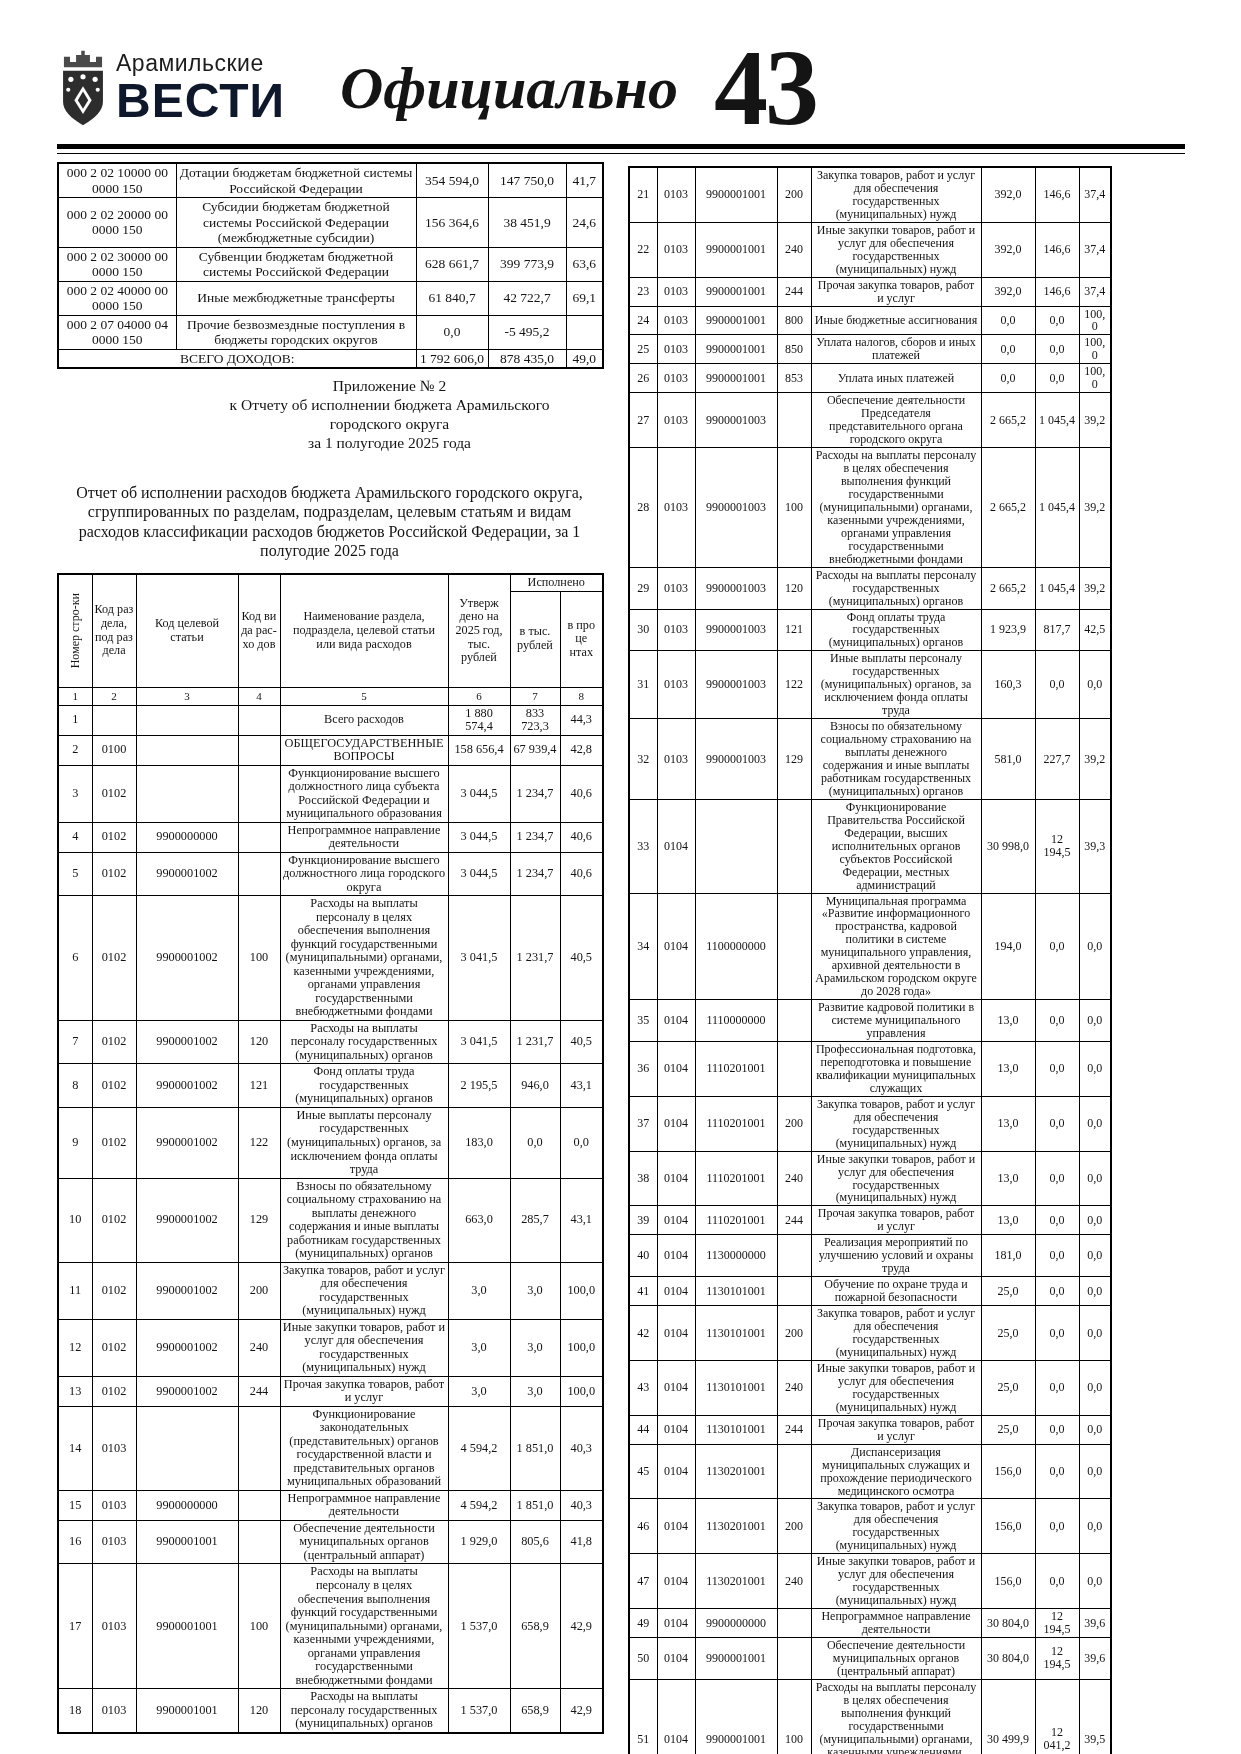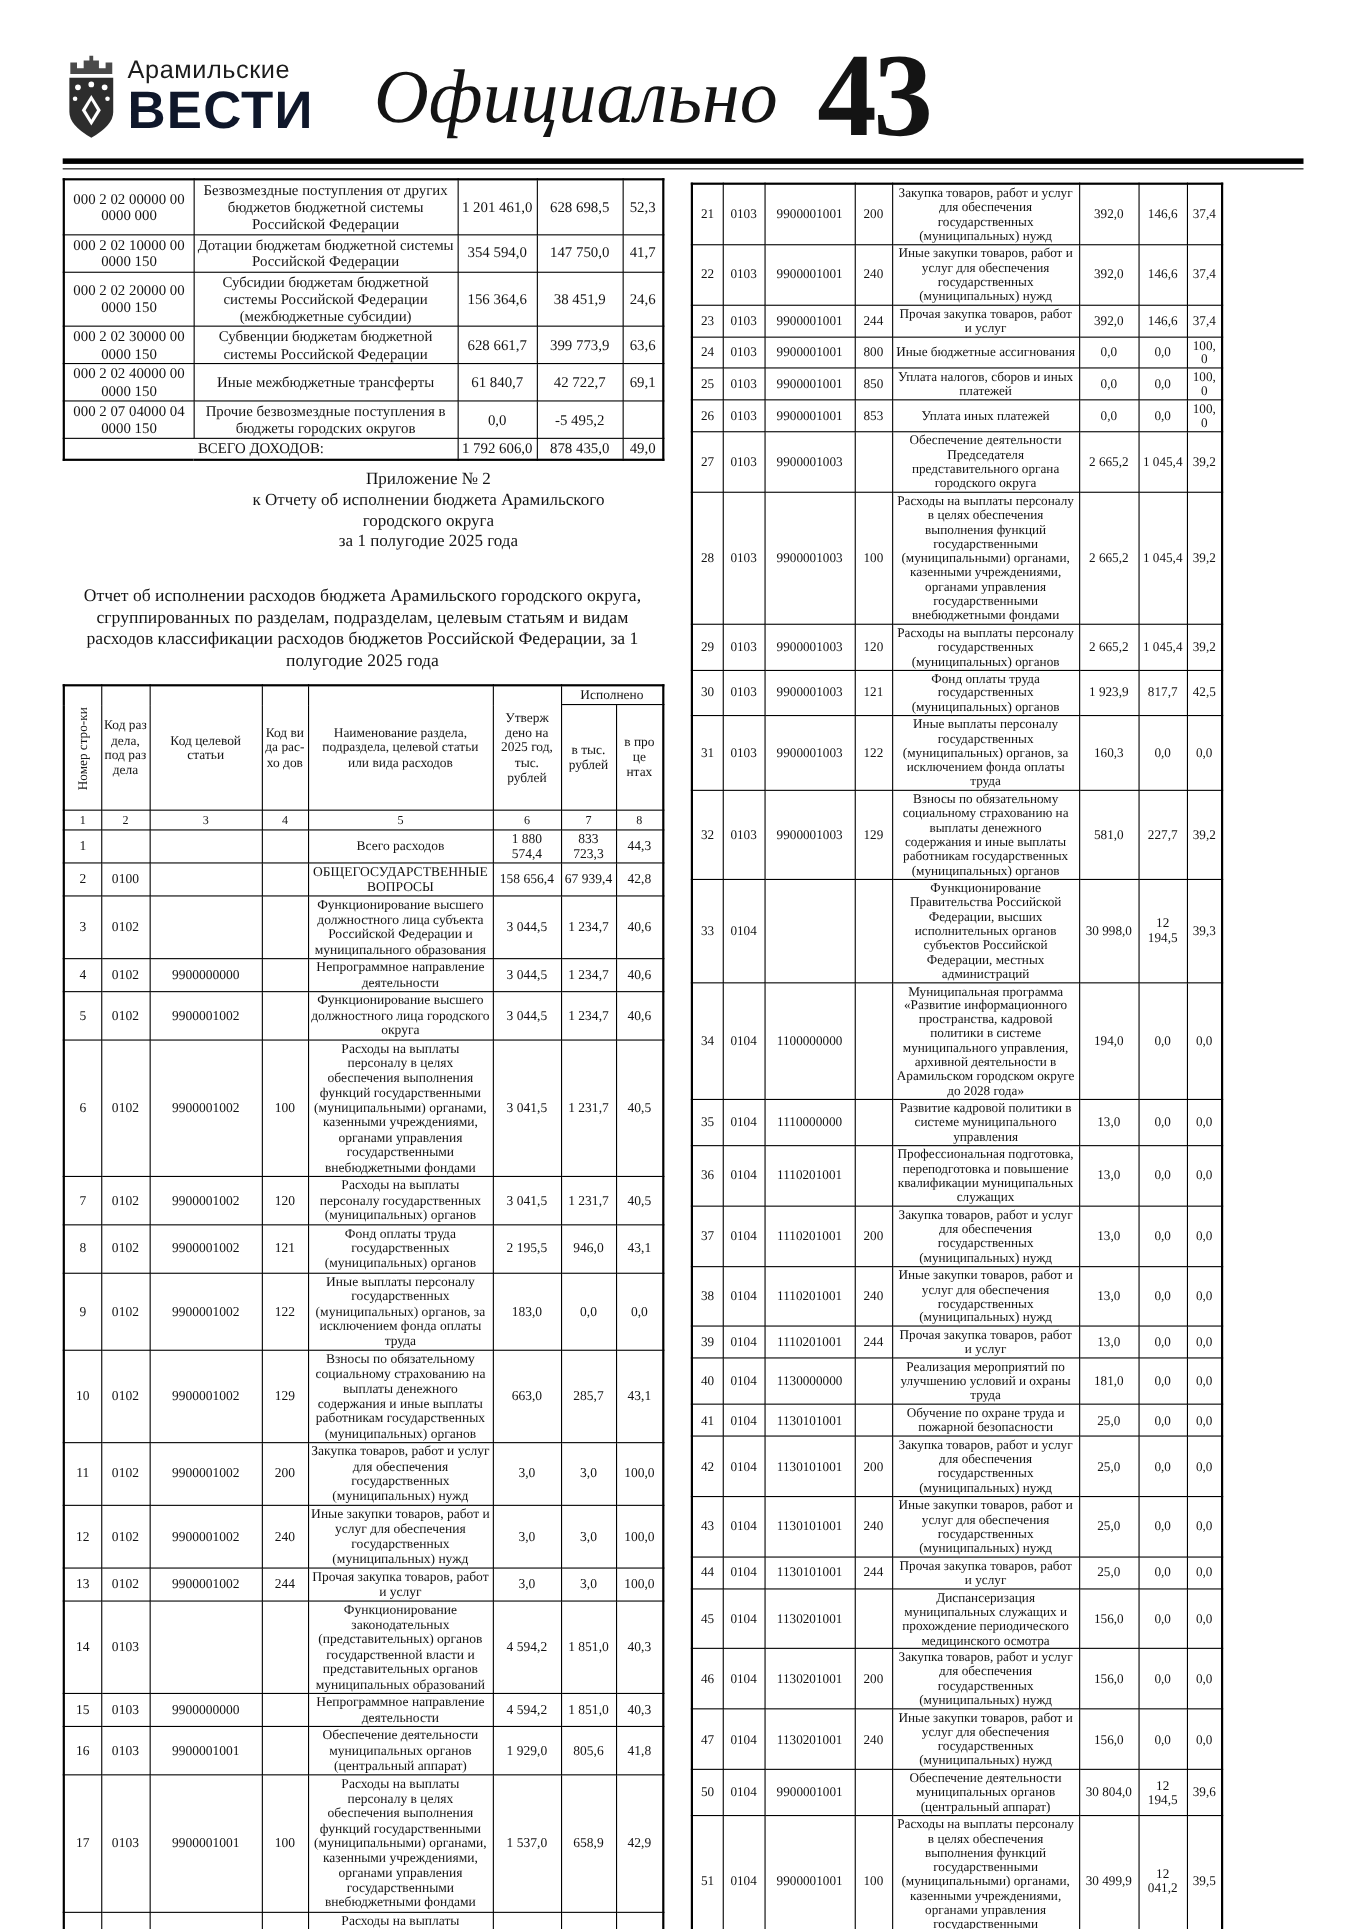--- a/index.html
+++ b/index.html
@@ -7,21 +7,21 @@
   body{width:1241px;height:1754px;font-family:"Liberation Serif","DejaVu Serif",serif;color:#141414}
   .page{position:relative;width:1241px;height:1754px;overflow:hidden;background:#fff}
 
   
   .masthead{position:absolute;left:57px;top:36px;width:1015px;height:104px;display:flex;align-items:center}
   .logo{display:flex;align-items:center;gap:7px;flex:0 0 auto}
   .emblem{width:52px;height:82px;flex:0 0 auto}
   .brand{display:flex;flex-direction:column;line-height:1}
   .brand-top{font-family:"Liberation Sans","DejaVu Sans",sans-serif;font-weight:normal;font-size:23px;color:#1c1c1c;letter-spacing:.5px}
   .brand-bottom{font-family:"Liberation Sans","DejaVu Sans",sans-serif;font-weight:bold;font-size:48px;color:#0f172a;letter-spacing:1px;margin-top:2px}
-  .section-title{font-size:69px;font-style:italic;font-weight:normal;margin-left:55px;white-space:nowrap}
+  .section-title{font-size:60px;font-style:italic;font-weight:bold;margin-left:55px;white-space:nowrap}
   .issue-block{margin-left:auto;text-align:right;font-size:27px;line-height:1.25;white-space:nowrap}
   .pagenum{font-size:108px;font-weight:bold;line-height:.78;margin-left:36px;letter-spacing:-3px}
 
   .rule{position:absolute;left:57px;top:144px;width:1128px;height:10px;border-top:5px solid #000;border-bottom:1px solid #000}
 
   
   .col-left{position:absolute;left:57px;top:162px;width:545px}
   .col-right{position:absolute;left:628px;top:166px;width:482px}
 
   
@@ -73,27 +73,20 @@
 
     <table class="grid income">
       <colgroup>
         <col style="width:118px">
           <col style="width:240px">
           <col style="width:72px">
           <col style="width:78px">
           <col style="width:37px">
       </colgroup>
       <tbody id="income-rows">
-          <tr>
-            <td>000 2 02 00000 00 0000 000</td>
-            <td>Безвозмездные поступления от других бюджетов бюджетной системы Российской Федерации</td>
-            <td>1 201 461,0</td>
-            <td>628 698,5</td>
-            <td>52,3</td>
-          </tr>
           <tr>
             <td>000 2 02 10000 00 0000 150</td>
             <td>Дотации бюджетам бюджетной системы Российской Федерации</td>
             <td>354 594,0</td>
             <td>147 750,0</td>
             <td>41,7</td>
           </tr>
           <tr>
             <td>000 2 02 20000 00 0000 150</td>
             <td>Субсидии бюджетам бюджетной системы Российской Федерации (межбюджетные субсидии)</td>
@@ -642,20 +635,30 @@
             <td>47</td>
             <td>0104</td>
             <td>1130201001</td>
             <td>240</td>
             <td>Иные закупки товаров, работ и услуг для обеспечения государственных (муниципальных) нужд</td>
             <td>156,0</td>
             <td>0,0</td>
             <td>0,0</td>
           </tr>
           <tr>
+            <td>49</td>
+            <td>0104</td>
+            <td>9900000000</td>
+            <td></td>
+            <td>Непрограммное направление деятельности</td>
+            <td>30 804,0</td>
+            <td>12 194,5</td>
+            <td>39,6</td>
+          </tr>
+          <tr>
             <td>50</td>
             <td>0104</td>
             <td>9900001001</td>
             <td></td>
             <td>Обеспечение деятельности муниципальных органов (центральный аппарат)</td>
             <td>30 804,0</td>
             <td>12 194,5</td>
             <td>39,6</td>
           </tr>
           <tr>

